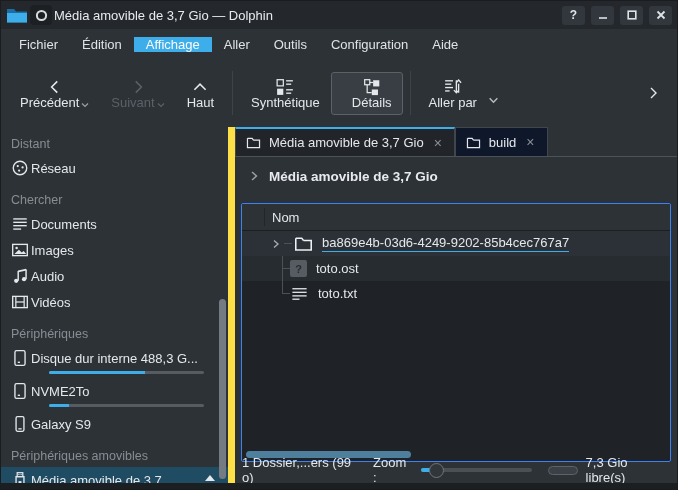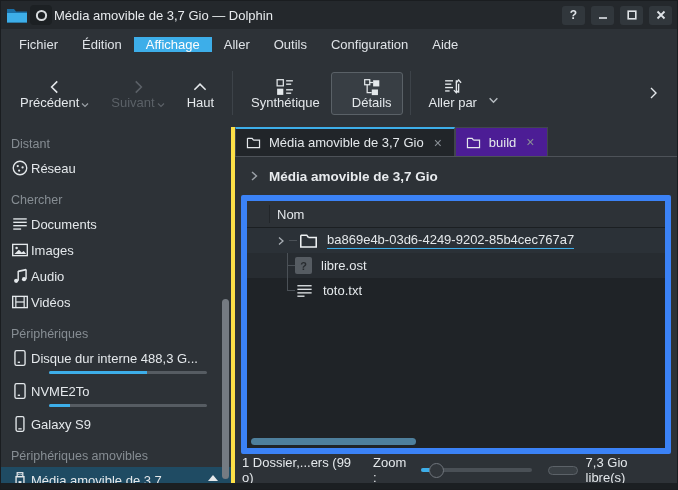--- a/index.html
+++ b/index.html
@@ -31,45 +31,45 @@
   .tb-sep { width:1px; height:44px; background:#3d4349; margin:0 7px; }
   .tb-caret { color:#b6bcc1; align-self:center; margin:14px 2px 0 0; }
   .tb-spacer { flex:1; }
   .tb-overflow { padding:0 8px; color:#e4e8eb; }
   .icon { display:inline-flex; flex:0 0 auto; }
 
   
   .body { flex:1; display:flex; min-height:0; }
 
   
-  .sidebar { width:234px; flex:0 0 auto; border-right:4px solid #fde047; position:relative; padding-top:6px; overflow:hidden; }
+  .sidebar { width:234px; flex:0 0 auto; border-right:7px solid #fde047; position:relative; padding-top:6px; overflow:hidden; }
   .side-header { height:22px; display:flex; align-items:center; padding:0 10px; color:#868d93; font-size:12.5px; }
   .side-header.gap { margin-top:8px; }
   .side-item { display:flex; flex-direction:column; justify-content:center; padding:0 10px; min-height:26px; }
   .side-item .row { display:flex; align-items:center; gap:2px; height:26px; }
   .side-item .row .label { white-space:nowrap; overflow:hidden; flex:1; }
   .side-item.device { min-height:30px; padding-bottom:4px; }
   .devbar { height:3px; background:#565c62; border-radius:2px; margin:0 14px 0 38px; overflow:hidden; }
   .devbar .fill { height:100%; background:#3daee9; }
   .side-item.selected { background:#1f4b63; }
   .side-scrollbar { position:absolute; right:2px; top:172px; width:7px; height:180px; background:#757b82; border-radius:4px; }
 
   
   .main { flex:1; display:flex; flex-direction:column; min-width:0; }
 
   .tabbar { height:30px; display:flex; align-items:stretch; background:#2d3237; border-bottom:1px solid #4d5258; flex:0 0 auto; }
-  .tab { display:flex; align-items:center; gap:8px; padding:0 10px; border:1px solid #41464c; border-bottom:none; background:#4c1d95; }
+  .tab { display:flex; align-items:center; gap:8px; padding:0 10px; border:1px solid #41464c; border-bottom:none; background:#0f172a; }
   .tab.active { background:#212529; border-top:2px solid #3daee9; }
   .tab .tab-close { color:#8a9096; font-size:14px; padding:0 2px; }
 
   .breadcrumb { height:38px; display:flex; align-items:center; gap:9px; padding:0 13px; flex:0 0 auto; }
   .breadcrumb .crumb { font-weight:bold; font-size:13.5px; color:#e8ebee; }
 
   .viewwrap { flex:1; min-height:0; padding:0 6px 3px 6px; }
-  .view { height:100%; border:6px solid #3b82f6; border-radius:2px; background:#1f2327; display:flex; flex-direction:column; overflow:hidden; }
+  .view { height:100%; border:1px solid #3b82f6; border-radius:2px; background:#1f2327; display:flex; flex-direction:column; overflow:hidden;margin-top:8px; }
   .view-header { height:27px; flex:0 0 auto; background:#2d3237; border-bottom:1px solid #1b1f22; display:flex; align-items:center; position:relative; }
   .view-header .col-sep { position:absolute; left:22px; top:4px; bottom:4px; width:1px; background:#22262a; }
   .view-header .col-name { margin-left:30px; color:#e4e8eb; }
   .frow { height:25px; flex:0 0 auto; display:flex; align-items:center; padding-left:28px; }
   .frow.hover { background:#2b3137; }
   .frow.alt { background:#272c31; }
   .frow .name { margin-left:9px; white-space:nowrap; }
   .frow .name.underlined { border-bottom:1px solid #3daee9; padding-bottom:1px; }
   .expander { width:14px; display:flex; align-items:center; color:#a9afb5; }
   .dash { width:8px; height:1px; background:#4b5157; margin-right:2px; }
@@ -441,21 +441,21 @@
                   <path d="M1.5 2.5 h5 l1.5 2 M1.5 2.5 v10 h13 v-8 h-6.5" fill="none" stroke="#eef1f3" stroke-width="1.3"></path>
                 </svg>
               </span>
             <span class="name underlined">ba869e4b-03d6-4249-9202-85b4cec767a7</span>
           </div>
 
           <div class="frow alt">
             <span class="guide-pad"></span>
             <span class="guide"></span>
             <span class="unknown-box">?</span>
-            <span class="name">libre.ost</span>
+            <span class="name">toto.ost</span>
           </div>
 
           <div class="frow">
             <span class="guide-pad"></span>
             <span class="guide corner"></span>
             <span class="icon">
                 <svg width="19" height="17" viewBox="0 0 16 14">
                   <line x1="2" y1="3" x2="14" y2="3" stroke="#e4e8eb" stroke-width="1.1"></line>
                   <line x1="2" y1="6" x2="14" y2="6" stroke="#e4e8eb" stroke-width="1.1"></line>
                   <line x1="2" y1="9" x2="14" y2="9" stroke="#e4e8eb" stroke-width="1.1"></line>

